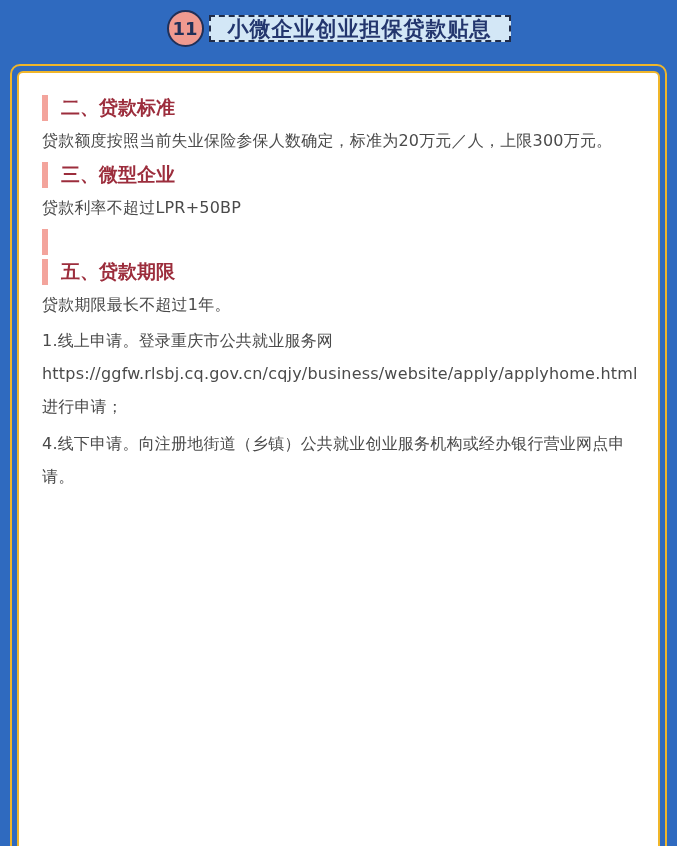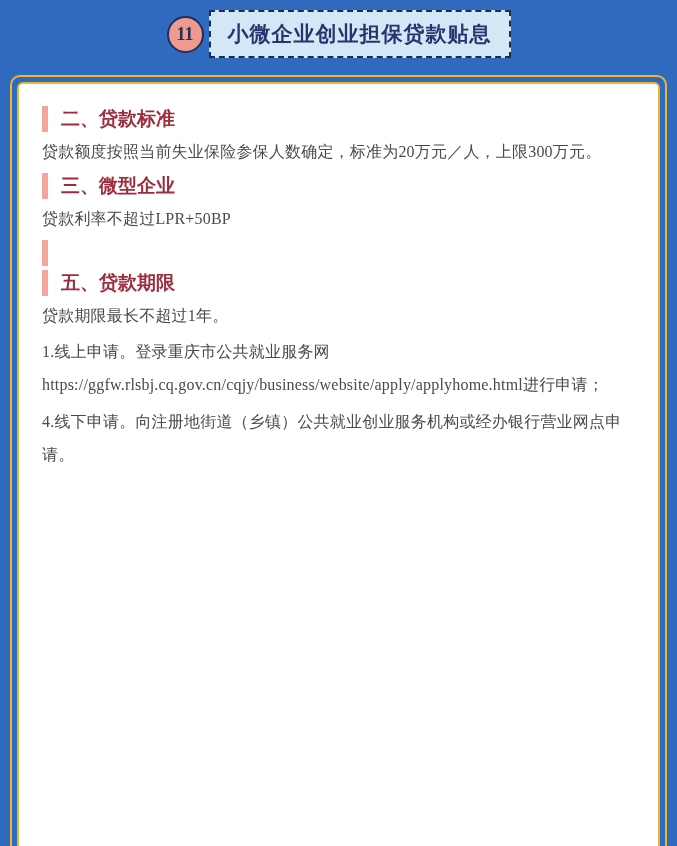--- a/index.html
+++ b/index.html
@@ -1,15 +1,15 @@
 <!DOCTYPE html>
 <html><head>
 <meta charset="utf-8">
 <style>
-  * { box-sizing: border-box; font-family: Liberation Serif, serif; }
+  * { box-sizing: border-box; }
   html, body { margin: 0; padding: 0; }
   body {
     width: 677px;
     height: 846px;
     overflow: hidden;
     background: #2f6abf;
     font-family: "DejaVu Sans", "Liberation Sans", sans-serif;
   }
 
   
@@ -35,21 +35,21 @@
   }
   .badge span {
     font-size: 18px;
     font-weight: bold;
     color: #203058;
     line-height: 1;
   }
   .banner {
     background: #d3e7f6;
     border: 2px dashed #202c49;
-    height: 48px;
+    height: 27px;
     padding: 0 17px;
     display: flex;
     align-items: center;
   }
   .banner h1 {
     margin: 0;
     font-size: 21px;
     font-weight: bold;
     letter-spacing: 1px;
     color: #23366e;

